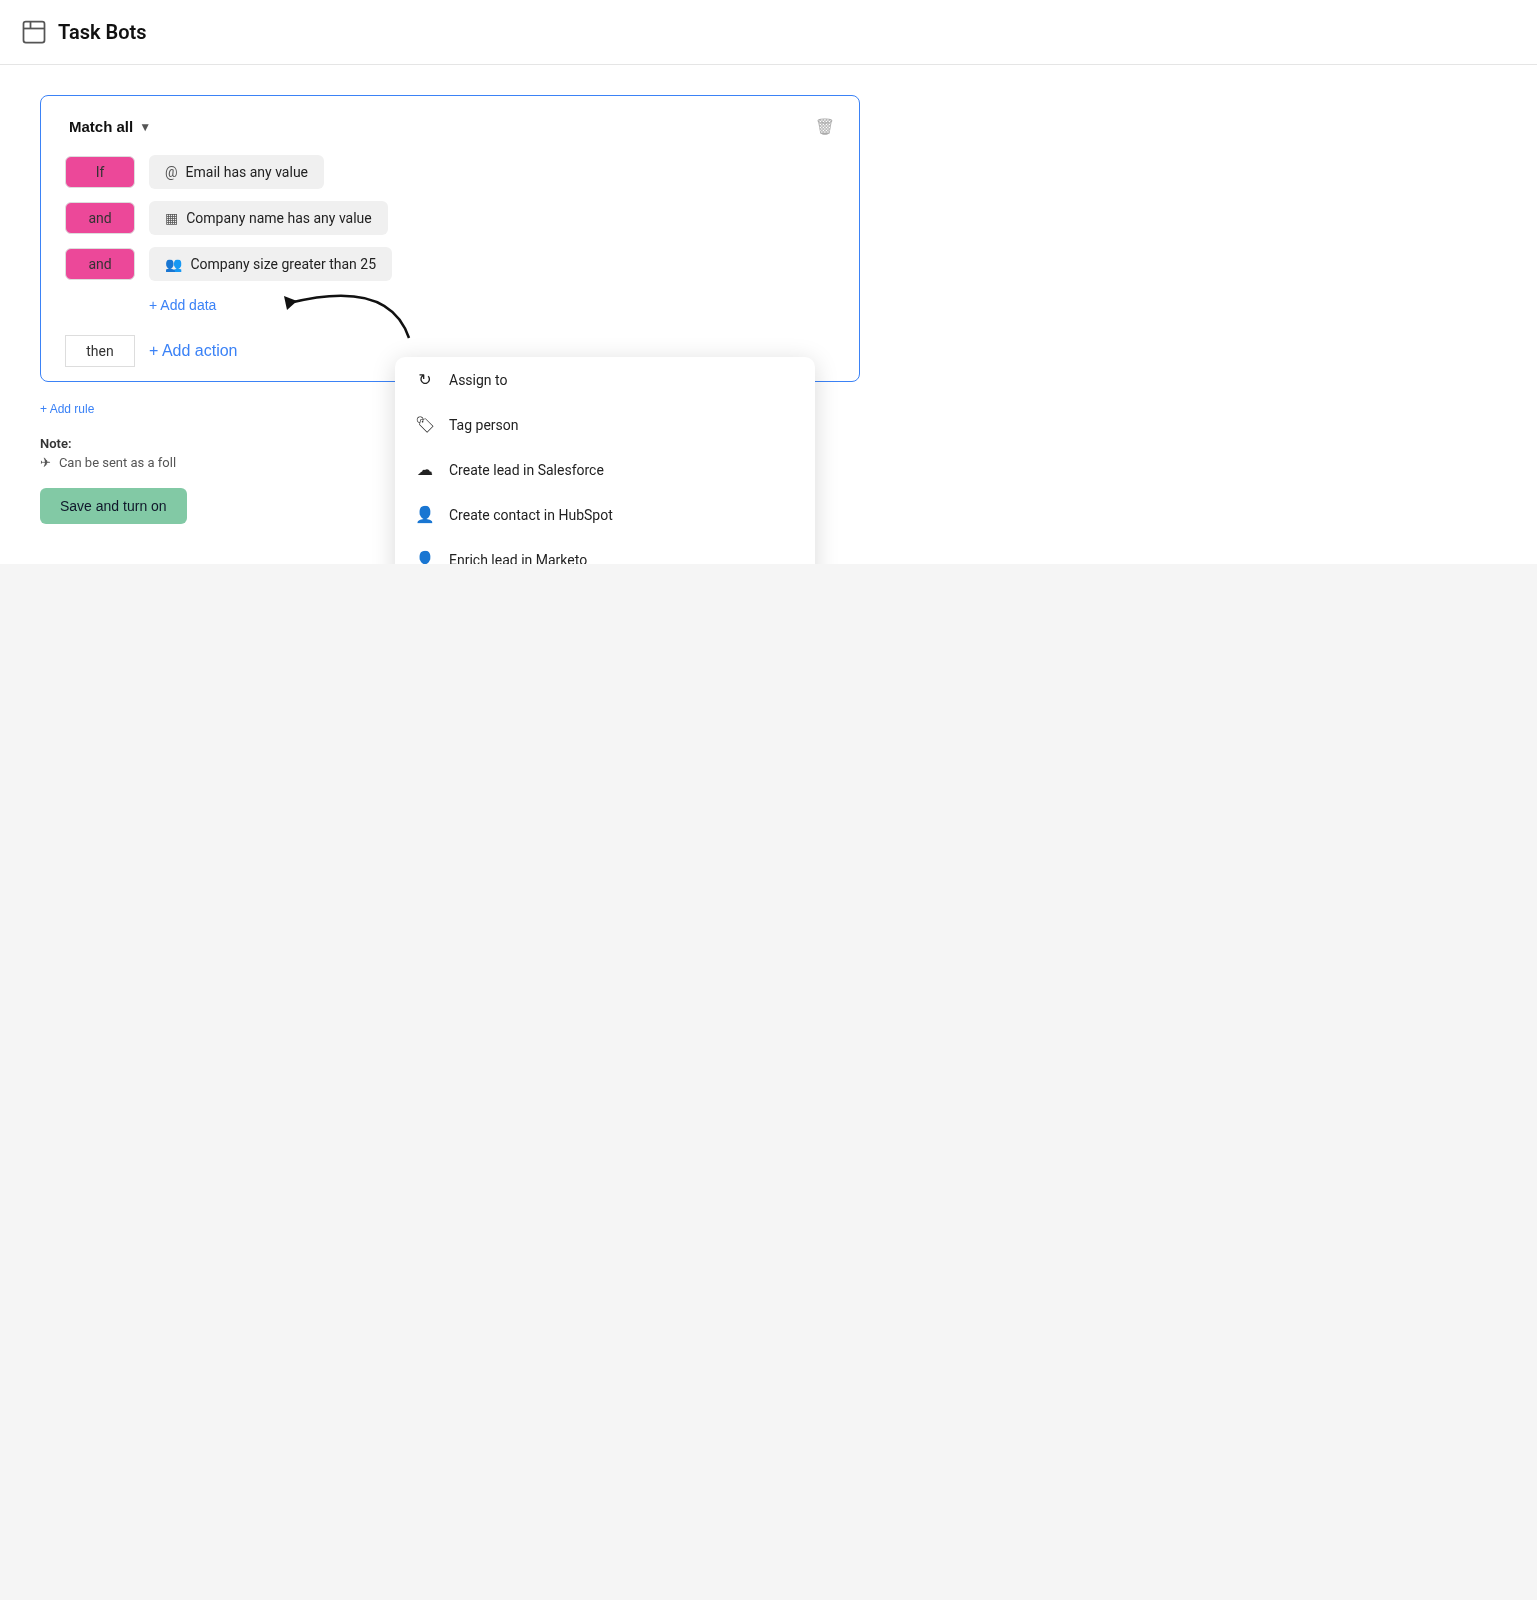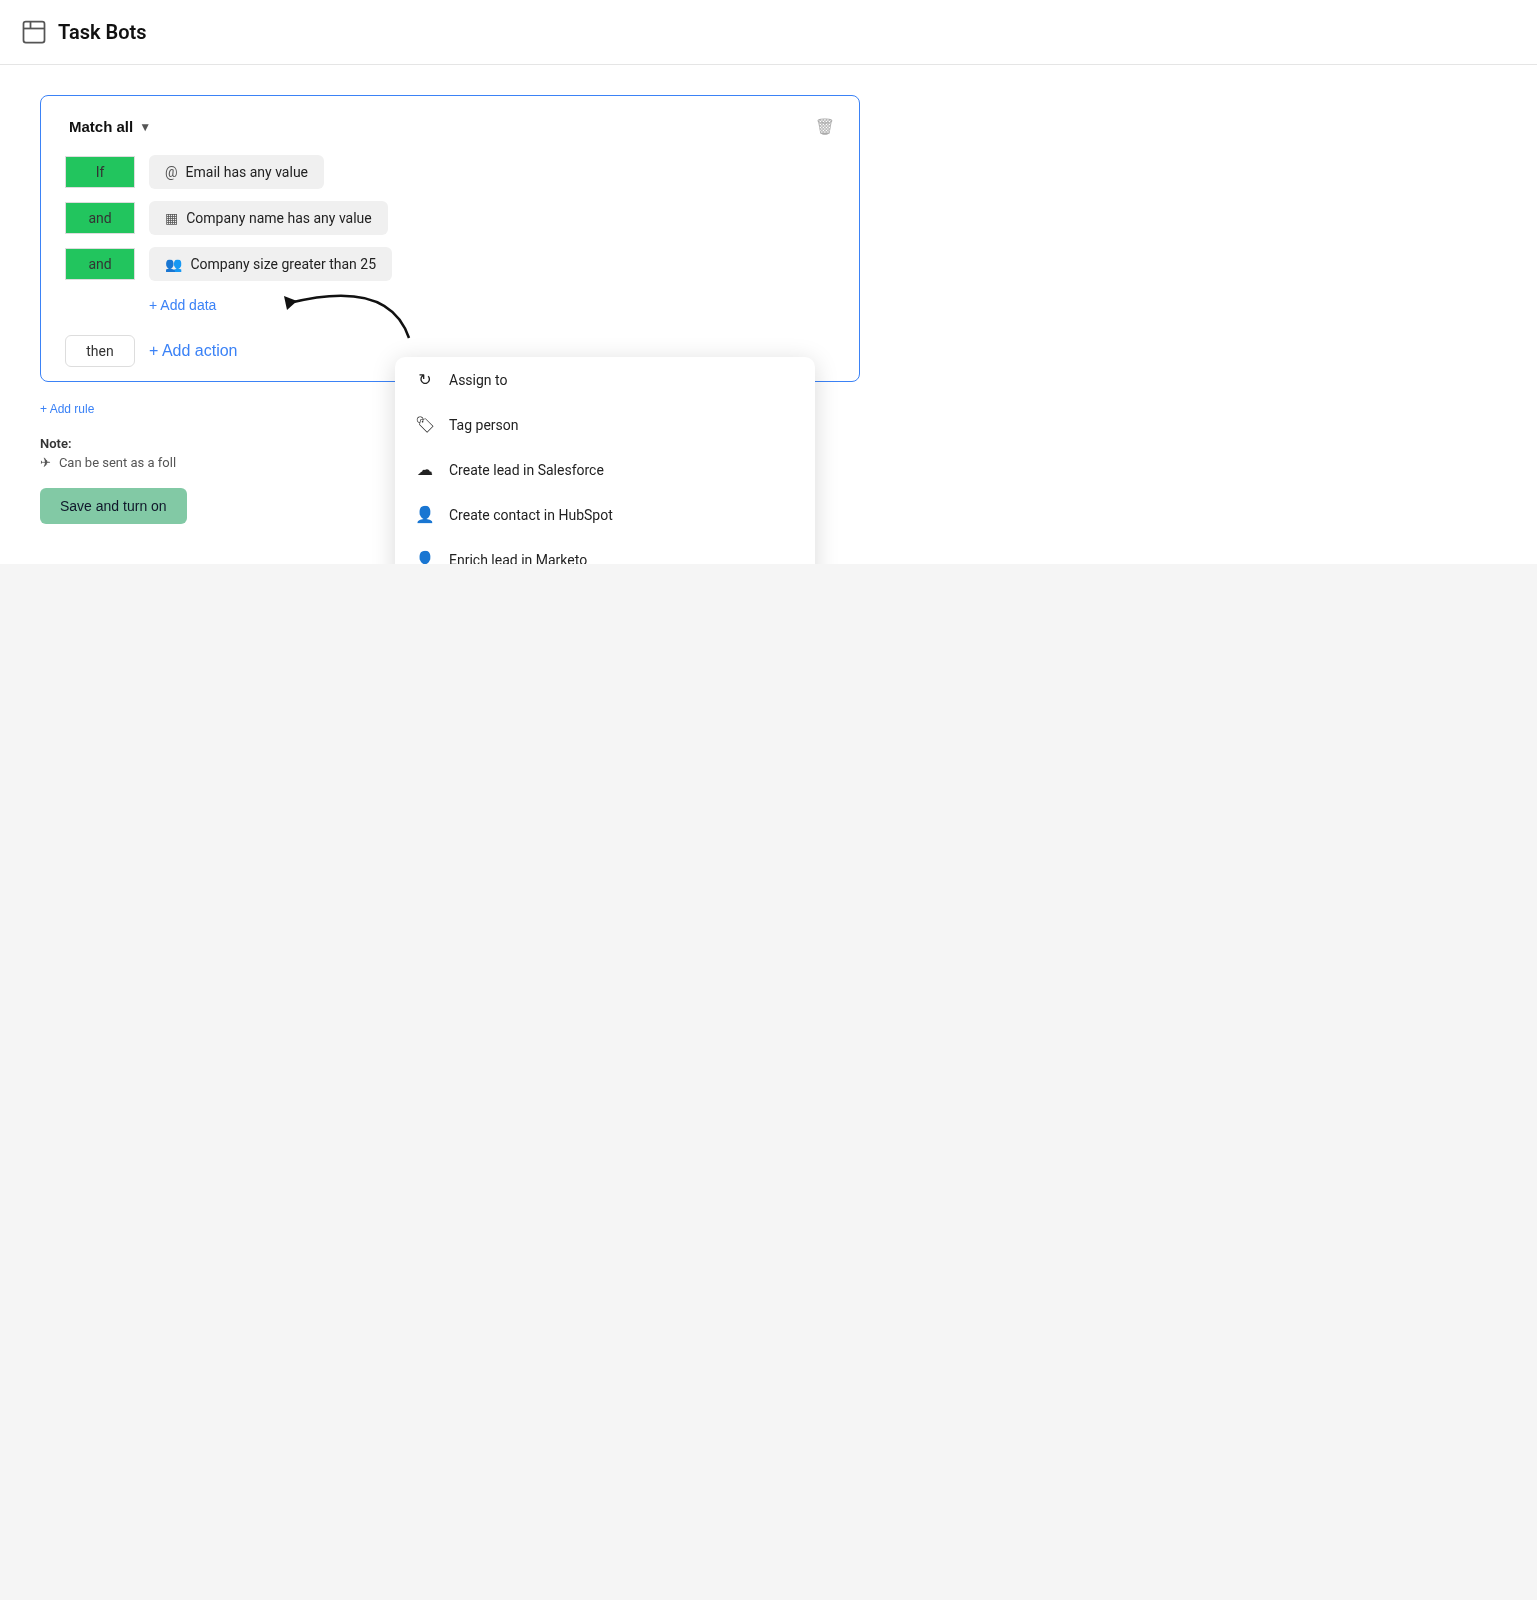--- a/index.html
+++ b/index.html
@@ -94,23 +94,23 @@
       align-items: center;
       gap: 14px;
       margin-bottom: 12px;
     }
     .condition-label {
       min-width: 70px;
       text-align: center;
       font-size: 14px;
       color: #333;
       border: 1px solid #ddd;
-      border-radius: 0;
+      border-radius: 6px;
       padding: 7px 12px;
-      background: #22c55e;
+      background: #ec4899;
     }
     .condition-pill {
       display: flex;
       align-items: center;
       gap: 8px;
       background: #f0f0f0;
       border-radius: 6px;
       padding: 9px 16px;
       font-size: 14px;
       color: #222;
@@ -137,21 +137,21 @@
       align-items: center;
       gap: 14px;
       margin-top: 18px;
     }
     .then-label {
       min-width: 70px;
       text-align: center;
       font-size: 14px;
       color: #333;
       border: 1px solid #ddd;
-      border-radius: 6px;
+      border-radius: 0;
       padding: 7px 12px;
       background: #fff;
     }
     .add-action-btn {
       color: #3b82f6;
       font-size: 16px;
       font-weight: 500;
       background: none;
       border: none;
       cursor: pointer;

